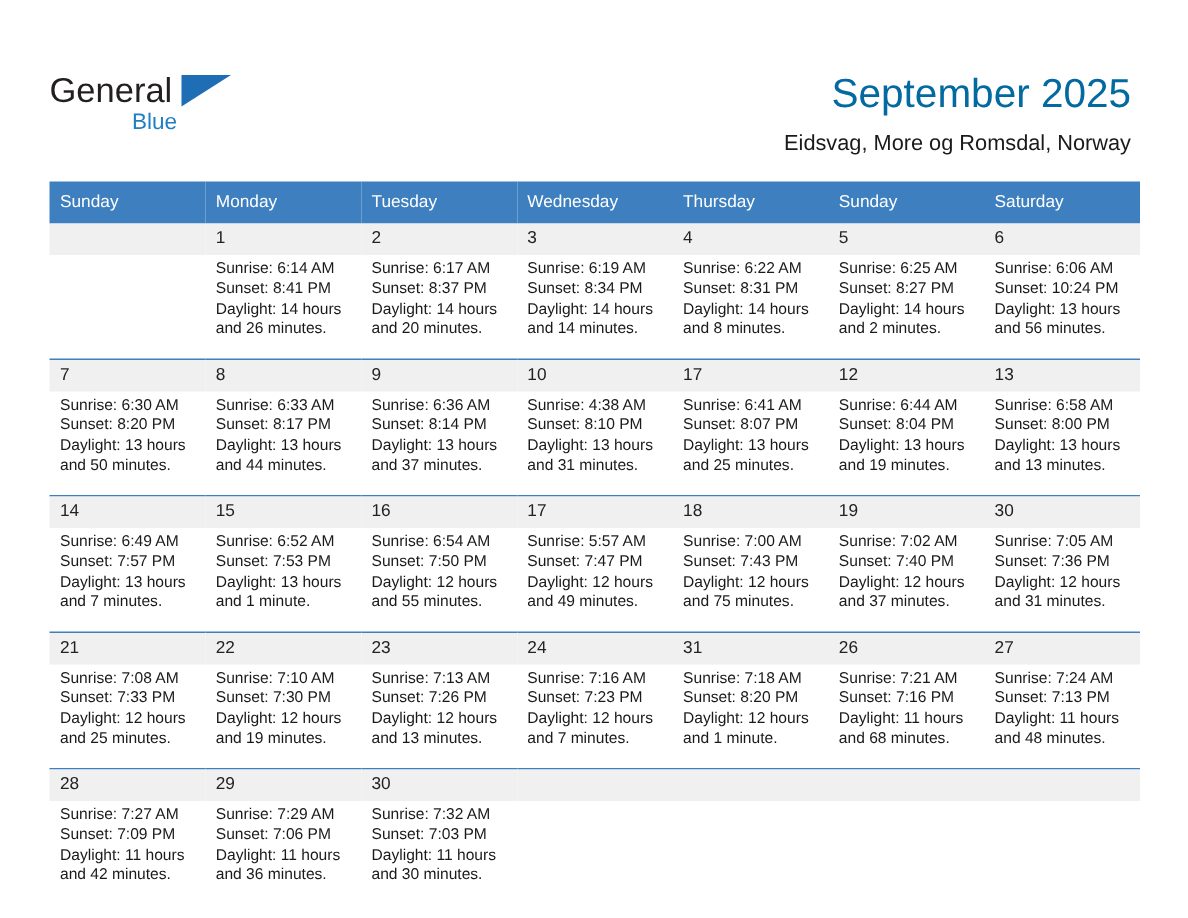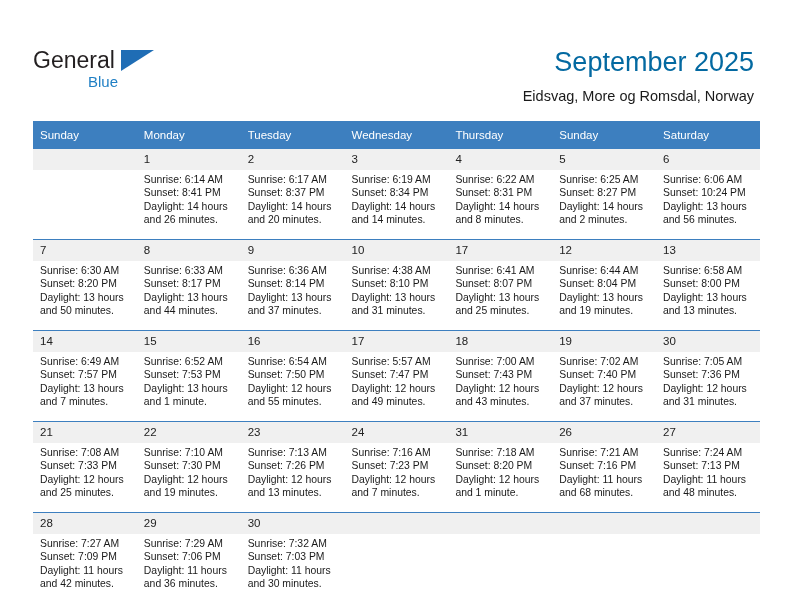--- a/index.html
+++ b/index.html
@@ -380,21 +380,21 @@
             </div>
           </div>
         </td>
         <td>
           <div class="cell">
             <div class="daynum">18</div>
             <div class="info">
               <div>Sunrise: 7:00 AM</div>
               <div>Sunset: 7:43 PM</div>
               <div>Daylight: 12 hours</div>
-              <div>and 43 minutes.</div>
+              <div>and 75 minutes.</div>
             </div>
           </div>
         </td>
         <td>
           <div class="cell">
             <div class="daynum">19</div>
             <div class="info">
               <div>Sunrise: 7:02 AM</div>
               <div>Sunset: 7:40 PM</div>
               <div>Daylight: 12 hours</div>

